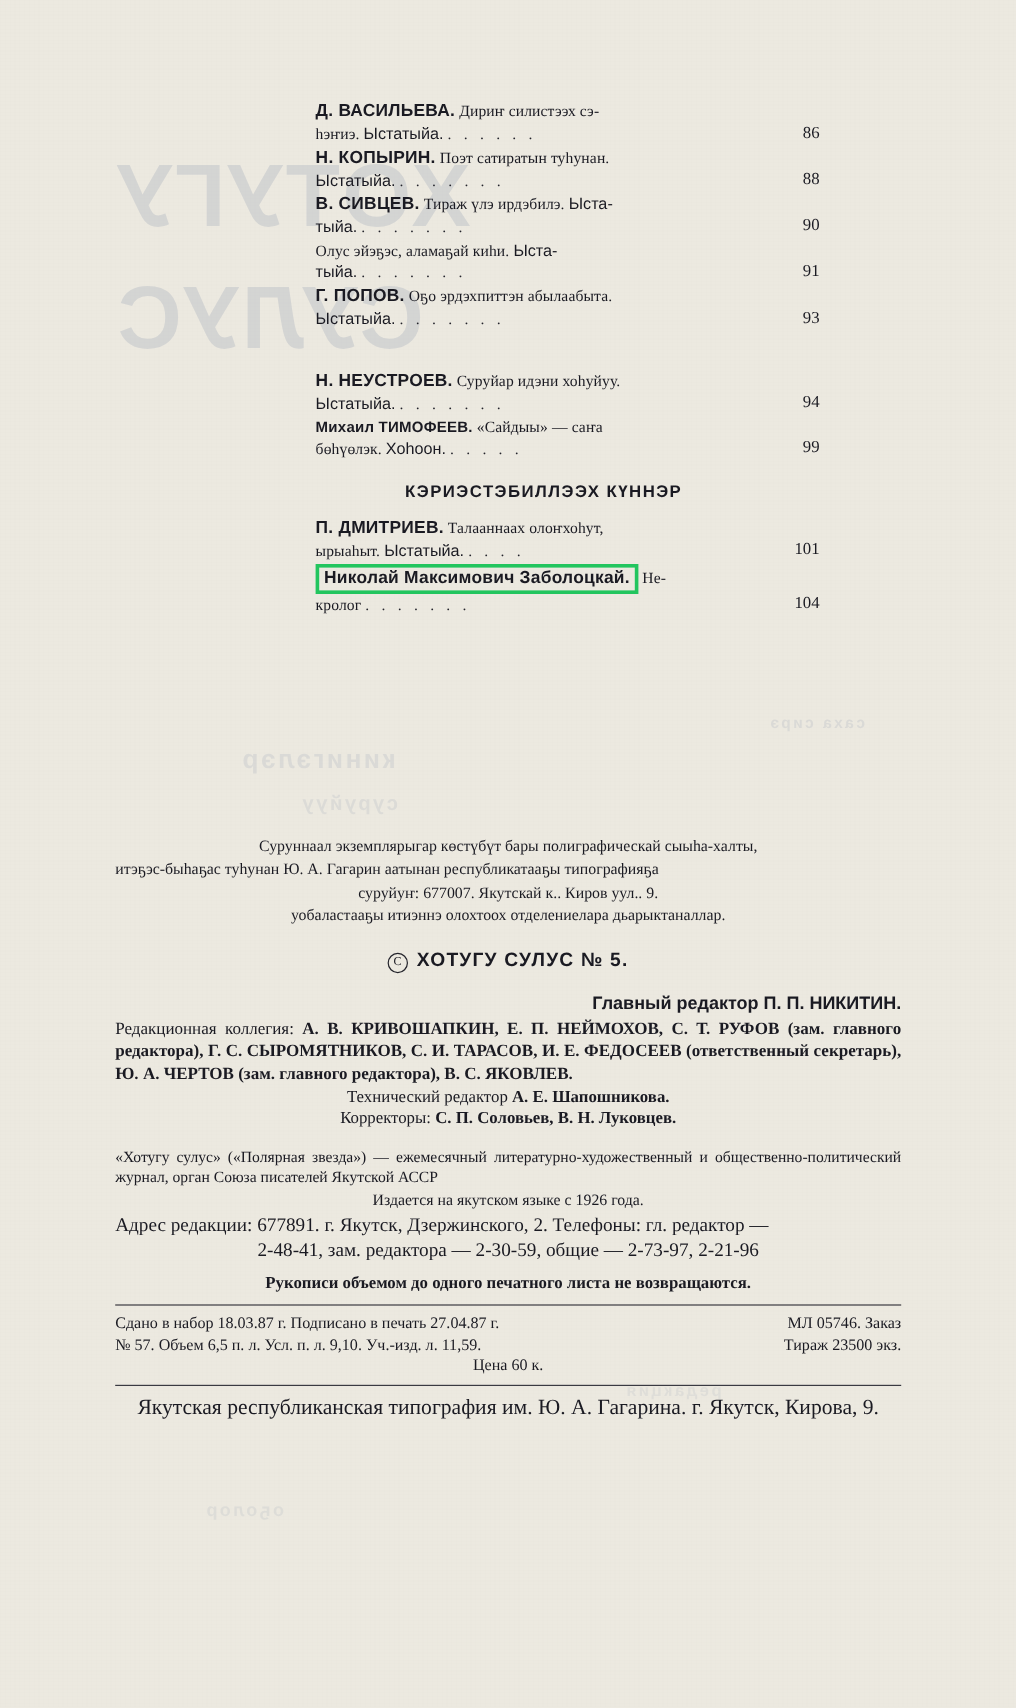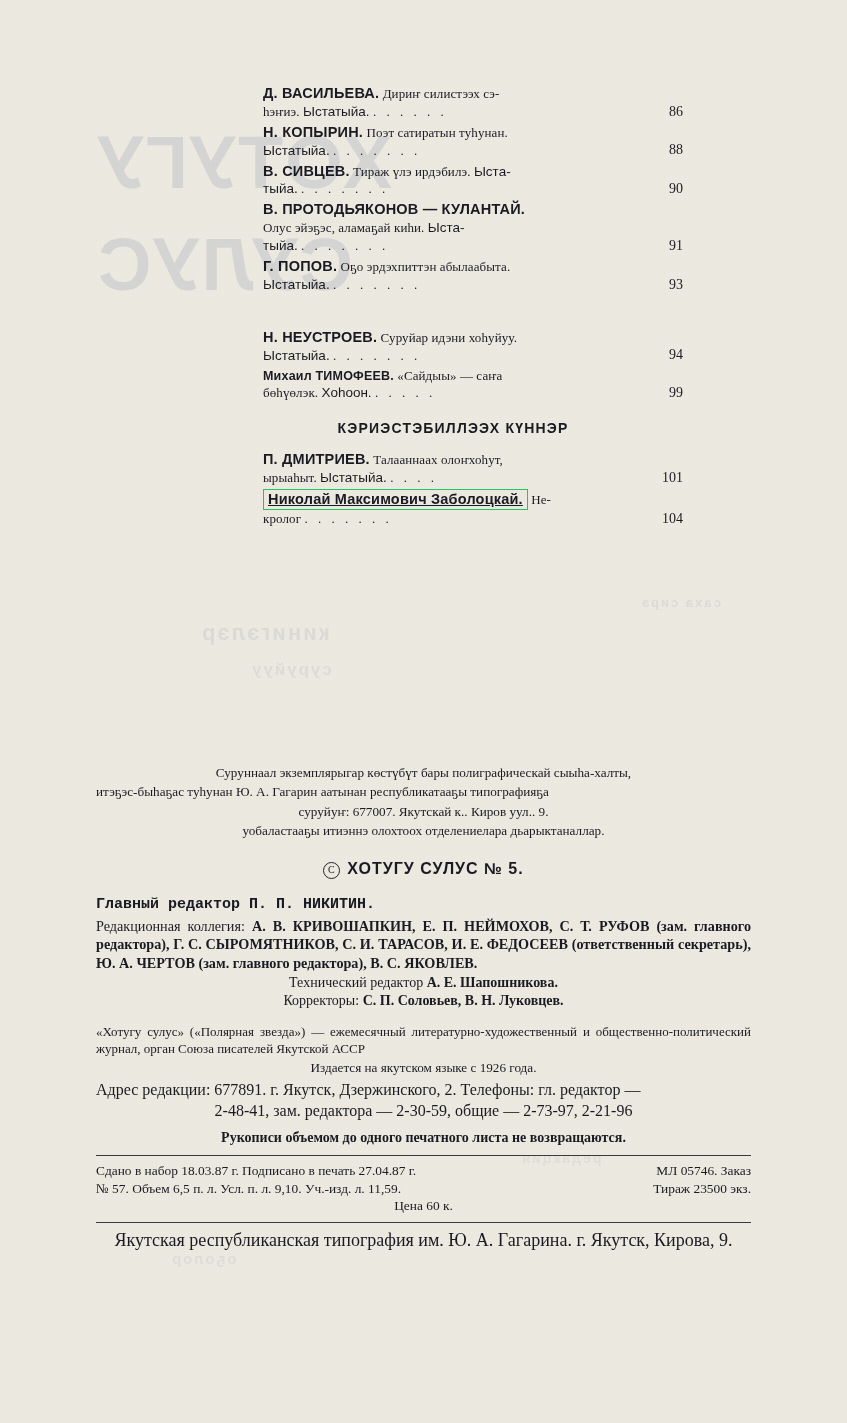--- a/index.html
+++ b/index.html
@@ -104,31 +104,30 @@
     font-family: "Liberation Sans", sans-serif;
     font-weight: bold;
     font-size: 14px;
     letter-spacing: 1.2px;
     text-align: center;
     margin: 18px 0 14px 0;
     padding-right: 40px;
   }
   .boxed {
     display: inline-block;
-    border: 1px solid #22c55e;
+    border: 3px solid #22c55e;
     padding: 0px 4px 1px 4px;
     line-height: 1.25;
-    text-decoration: underline;
   }
 
   
   .imprint {
     position: absolute;
     left: 96px;
-    top: 764px;
+    top: 696px;
     width: 655px;
     font-size: 13.2px;
     line-height: 1.32;
     text-align: justify;
   }
   .imprint p { margin: 0 0 2px 0; }
   .ctr { text-align: center; }
   .copyline {
     text-align: center;
     font-family: "Liberation Sans", sans-serif;
@@ -144,22 +143,22 @@
     border-radius: 50%;
     font-size: 10px;
     line-height: 14px;
     text-align: center;
     font-family: "Liberation Serif", serif;
     font-weight: normal;
     vertical-align: 1px;
     margin-right: 7px;
   }
   .chief {
-    text-align: left;
-    font-family: Liberation Mono, monospace;
+    text-align: right;
+    font-family: Liberation Sans, sans-serif;
     font-weight: bold;
     font-size: 15px;
     margin: 0 0 14px 0;
   }
   .board {
     font-size: 14.2px;
     line-height: 1.30;
     text-align: justify;
     font-weight: bold;
     margin-bottom: 12px;
@@ -266,23 +265,20 @@
       <span class="genre">Ыста-</span>
     </span>
     <span class="toc-line">
       <span class="genre">тыйа.</span>
       <span class="dots">. . . . . . .</span>
       <span class="pg">90</span>
     </span>
   </div>
 
   <div class="toc-entry">
-    <span class="toc-line">
-      <span class="author">В. ПРОТОДЬЯКОНОВ — КУЛАНТАЙ.</span>
-    </span>
     <span class="toc-line">
       <span class="title">Олус эйэҕэс, аламаҕай киһи.</span>
       <span class="genre">Ыста-</span>
     </span>
     <span class="toc-line">
       <span class="genre">тыйа.</span>
       <span class="dots">. . . . . . .</span>
       <span class="pg">91</span>
     </span>
   </div>

